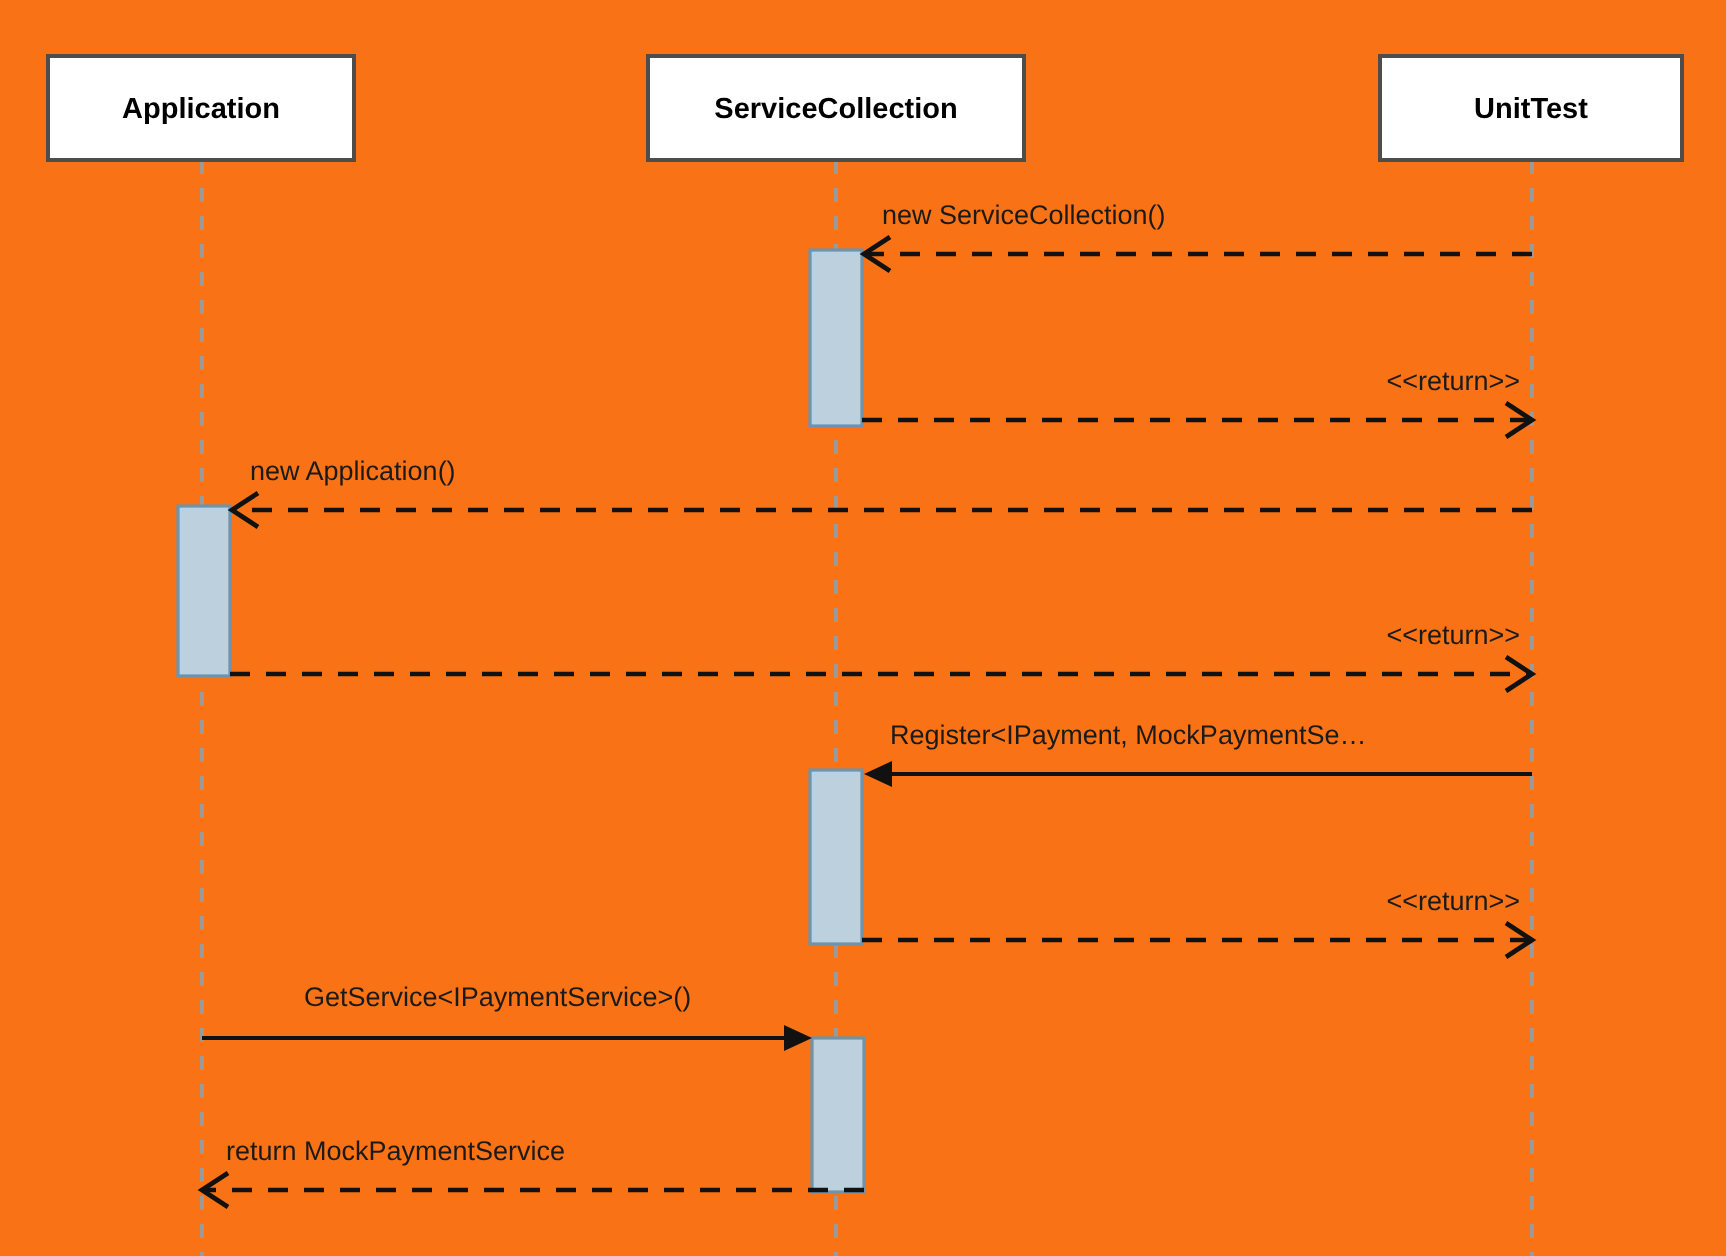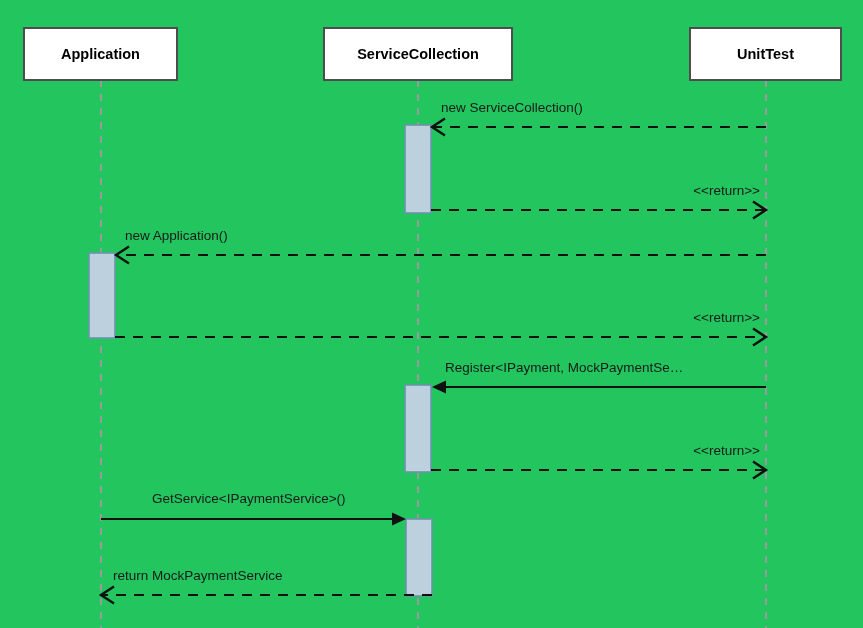--- a/index.html
+++ b/index.html
@@ -8,21 +8,21 @@
     padding: 0;
     background: #ffffff;
   }
   body {
     font-family: "Liberation Sans", sans-serif;
   }
   #diagram-root {
     position: relative;
     width: 863px;
     height: 628px;
-    background: #22c55e;
+    background: #f97316;
     overflow: hidden;
   }
   svg.canvas {
     position: absolute;
     left: 0;
     top: 0;
     width: 863px;
     height: 628px;
     display: block;
   }

